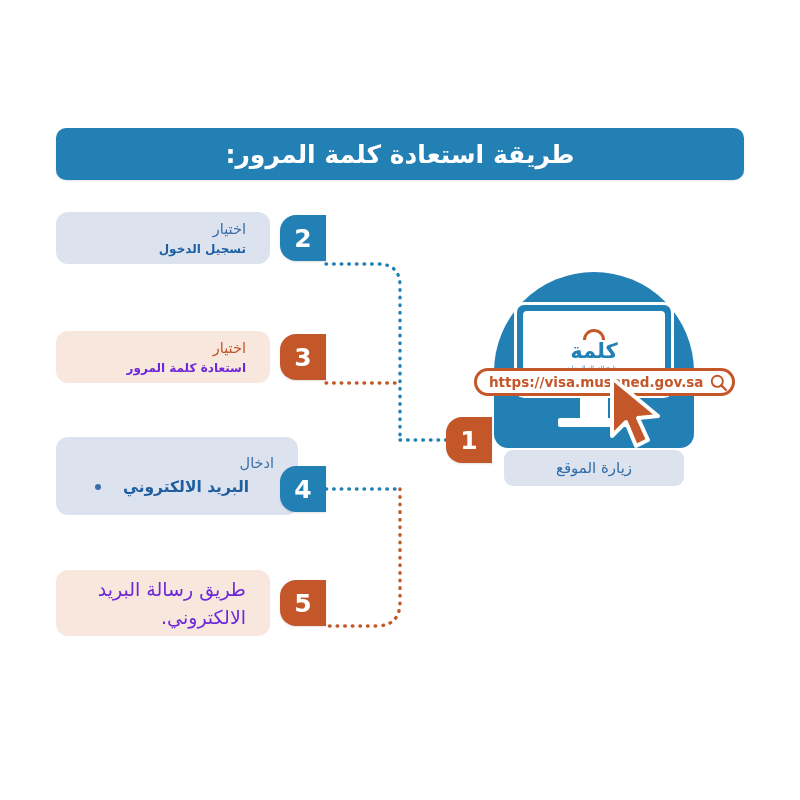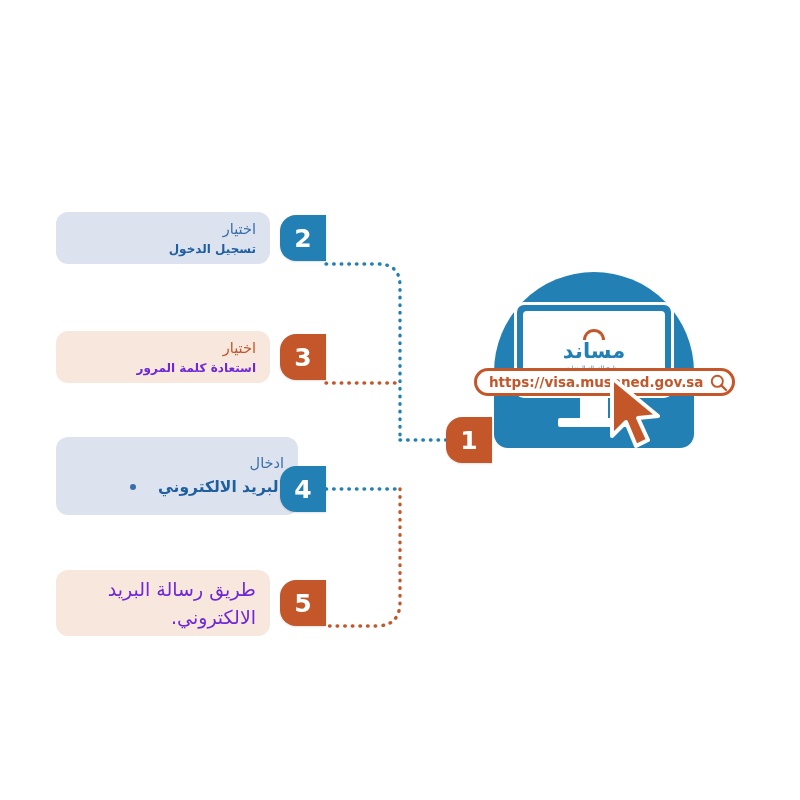--- a/index.html
+++ b/index.html
@@ -25,35 +25,35 @@
 
   
   #wires{position:absolute;left:0;top:0;width:800px;height:800px;}
 
   
   .step{position:absolute;}
   .step .box{
     position:absolute;border-radius:12px;
     direction:rtl;text-align:right;
     box-sizing:border-box;
-    padding:10px 14px 10px 14px;
+    padding:10px 24px 10px 14px;
     display:flex;flex-direction:column;justify-content:center;
   }
   .box.blue{background:#dce3ef;}
   .box.peach{background:#f8e7dc;}
   .box .hdr{font-size:14.5px;line-height:1.45;}
   .box .ln{font-size:12px;font-weight:bold;line-height:1.5;}
   .box.blue .hdr{color:#3a6ea8;}
   .box.blue .ln{color:#1f5fa0;}
   .box.peach .hdr{color:#c0562c;}
   .box.peach .ln{color:#6d28d9;}
 
   .bullets{list-style:none;margin:0;padding:0;}
   .bullets li{
-    display:flex;align-items:center;justify-content:flex-end;
+    display:flex;align-items:center;justify-content:center;
     flex-direction:row-reverse;gap:22px;
     font-size:15.5px;font-weight:bold;color:#1f5fa0;line-height:1.55;
   }
   .bullets li .dot{
     width:6px;height:6px;border-radius:50%;background:#3a6ea8;flex:0 0 auto;
   }
 
   
   .badge{
     position:absolute;width:46px;height:46px;
@@ -127,20 +127,23 @@
     background:#dce3ef;border-radius:9px;
     display:flex;align-items:center;justify-content:center;
     color:#2f6ca8;font-size:15px;direction:rtl;
   }
 </style>
 </head>
 <body>
 
 <div id="stage">
 
+  <div class="title-bar">
+    <div class="t">طريقة استعادة كلمة المرور:</div>
+  </div>
 
   <svg id="wires" viewBox="0 0 800 800" xmlns="http://www.w3.org/2000/svg">
 
     <path d="M326 264 H 378 Q 400 264 400 286 V 440" fill="none" stroke="#2380b5" stroke-width="3.4" stroke-linecap="round" stroke-dasharray="0.6 7"></path>
 
     <path d="M326 383 H 400" fill="none" stroke="#c4572a" stroke-width="3.4" stroke-linecap="round" stroke-dasharray="0.6 7"></path>
 
     <path d="M400 440 H 446" fill="none" stroke="#2380b5" stroke-width="3.4" stroke-linecap="round" stroke-dasharray="0.6 7"></path>
 
     <path d="M326 489 H 400" fill="none" stroke="#2380b5" stroke-width="3.4" stroke-linecap="round" stroke-dasharray="0.6 7"></path>
@@ -185,35 +188,36 @@
   </div>
 
   <div class="badge orange" style="left:446px;top:417px;">1</div>
 
   <div id="illus">
     <div class="arch"></div>
     <div class="screen-inner"></div>
     <div class="screen">
       <div class="logo-wrap">
         <div class="logo-mark"></div>
-        <div class="logo-word">مساند</div>
+        <div class="logo-word">كلمة</div>
         <div class="logo-tag">برنامج العمالة المنزلية</div>
       </div>
     </div>
     <div class="shelf"></div>
     <div class="neck"></div>
     <div class="foot"></div>
 
     <div class="urlbar">
       <span class="u">https://visa.musaned.gov.sa</span>
       <svg class="mag" viewBox="0 0 24 24">
         <circle cx="10.5" cy="10.5" r="7" fill="none" stroke="#c4572a" stroke-width="2.4"></circle>
         <line x1="15.6" y1="15.6" x2="21.5" y2="21.5" stroke="#c4572a" stroke-width="2.8" stroke-linecap="round"></line>
       </svg>
     </div>
 
     <svg class="cursor" viewBox="0 0 64 74">
       <path d="M6 2 L6 60 L20 46 L30 70 L42 64 L32 42 L52 40 Z" fill="#c4572a" stroke="#ffffff" stroke-width="4" stroke-linejoin="round"></path>
     </svg>
   </div>
 
+  <div class="caption">زيارة الموقع</div>
 
 </div>
 
 </body></html>

